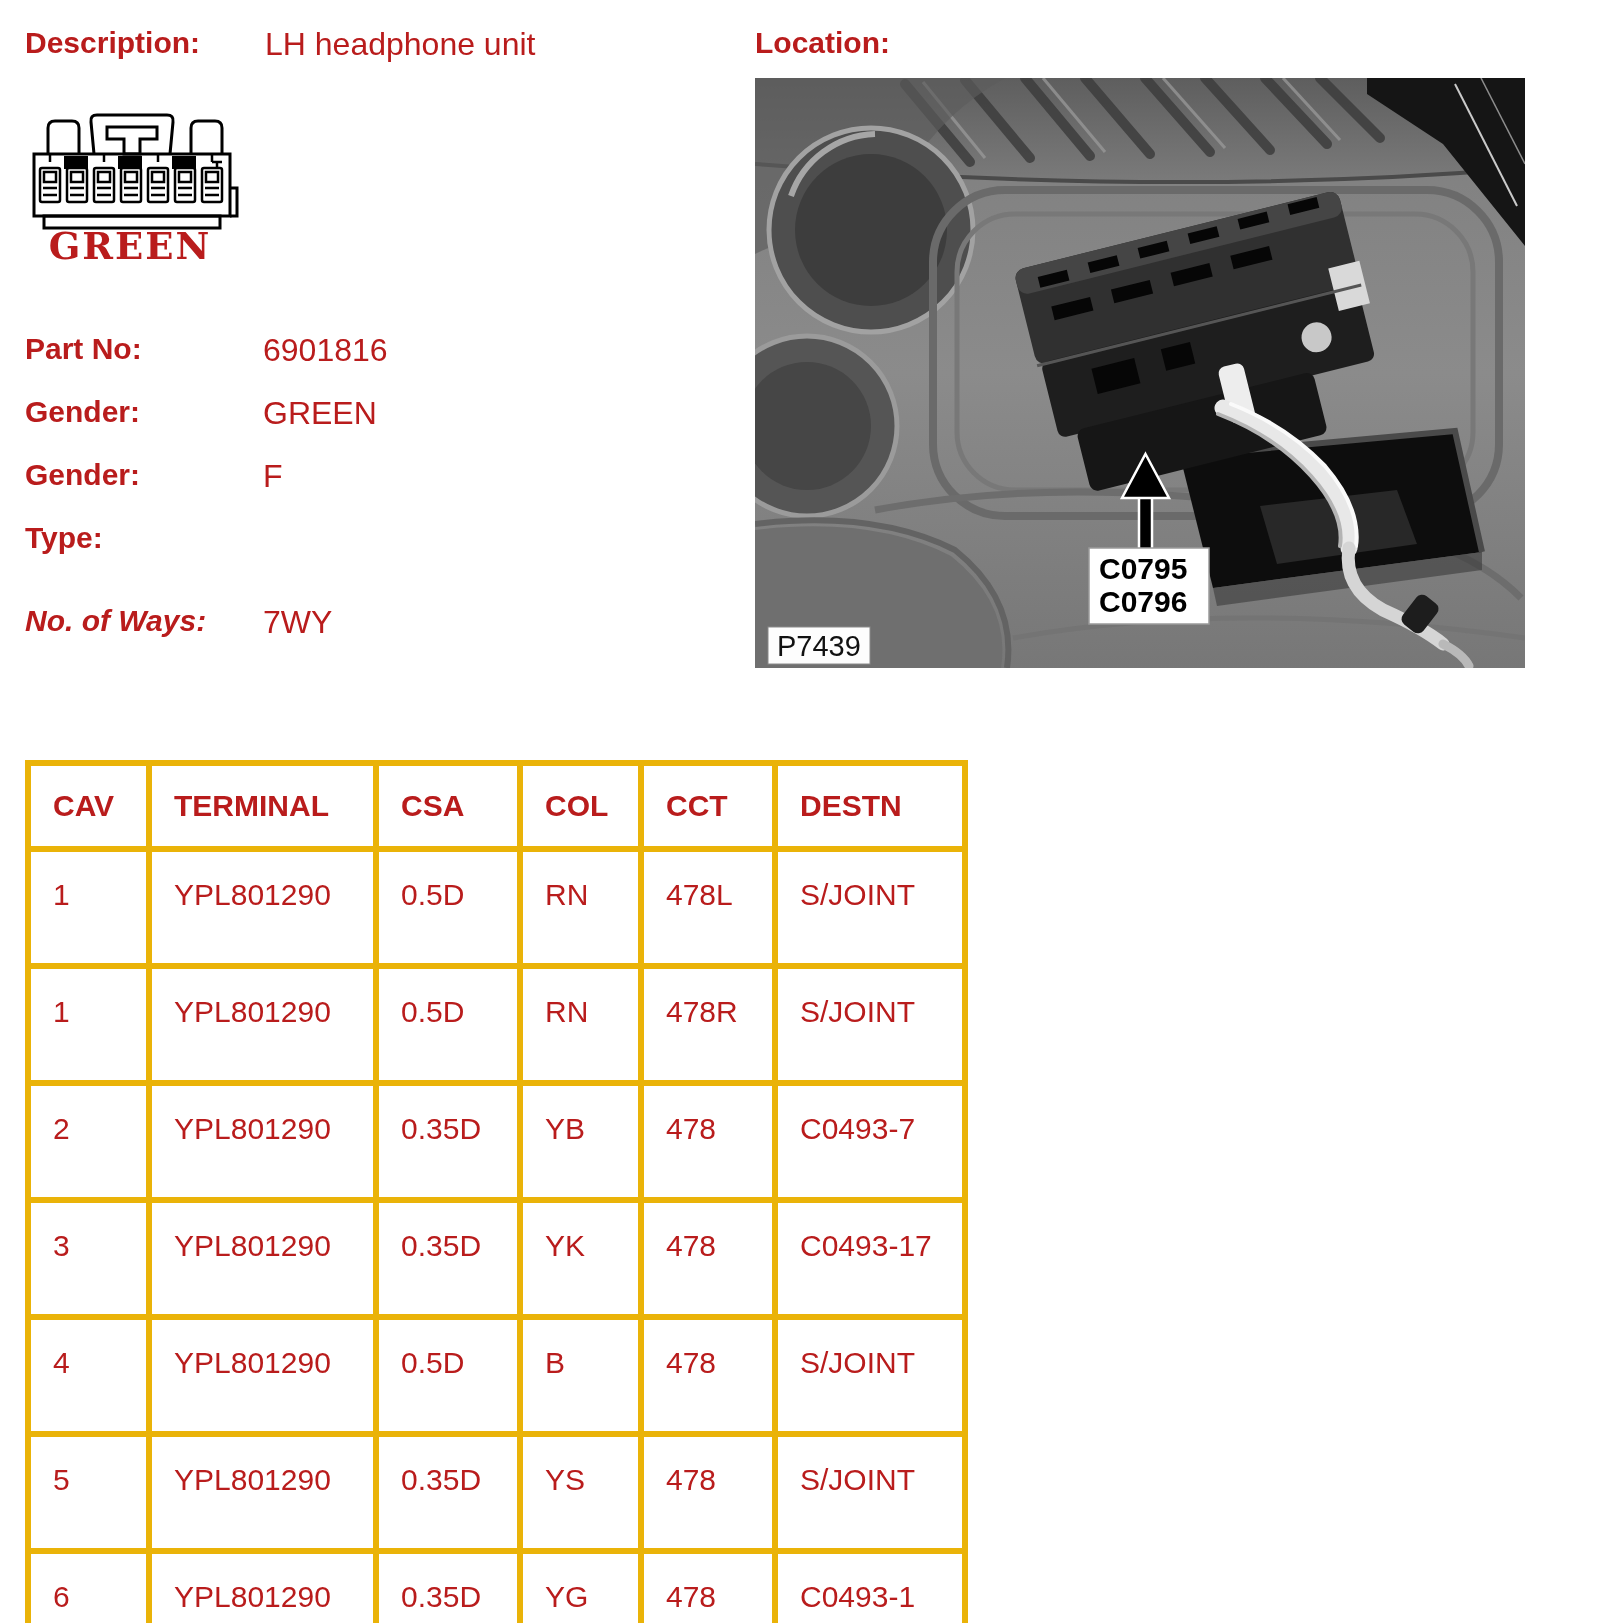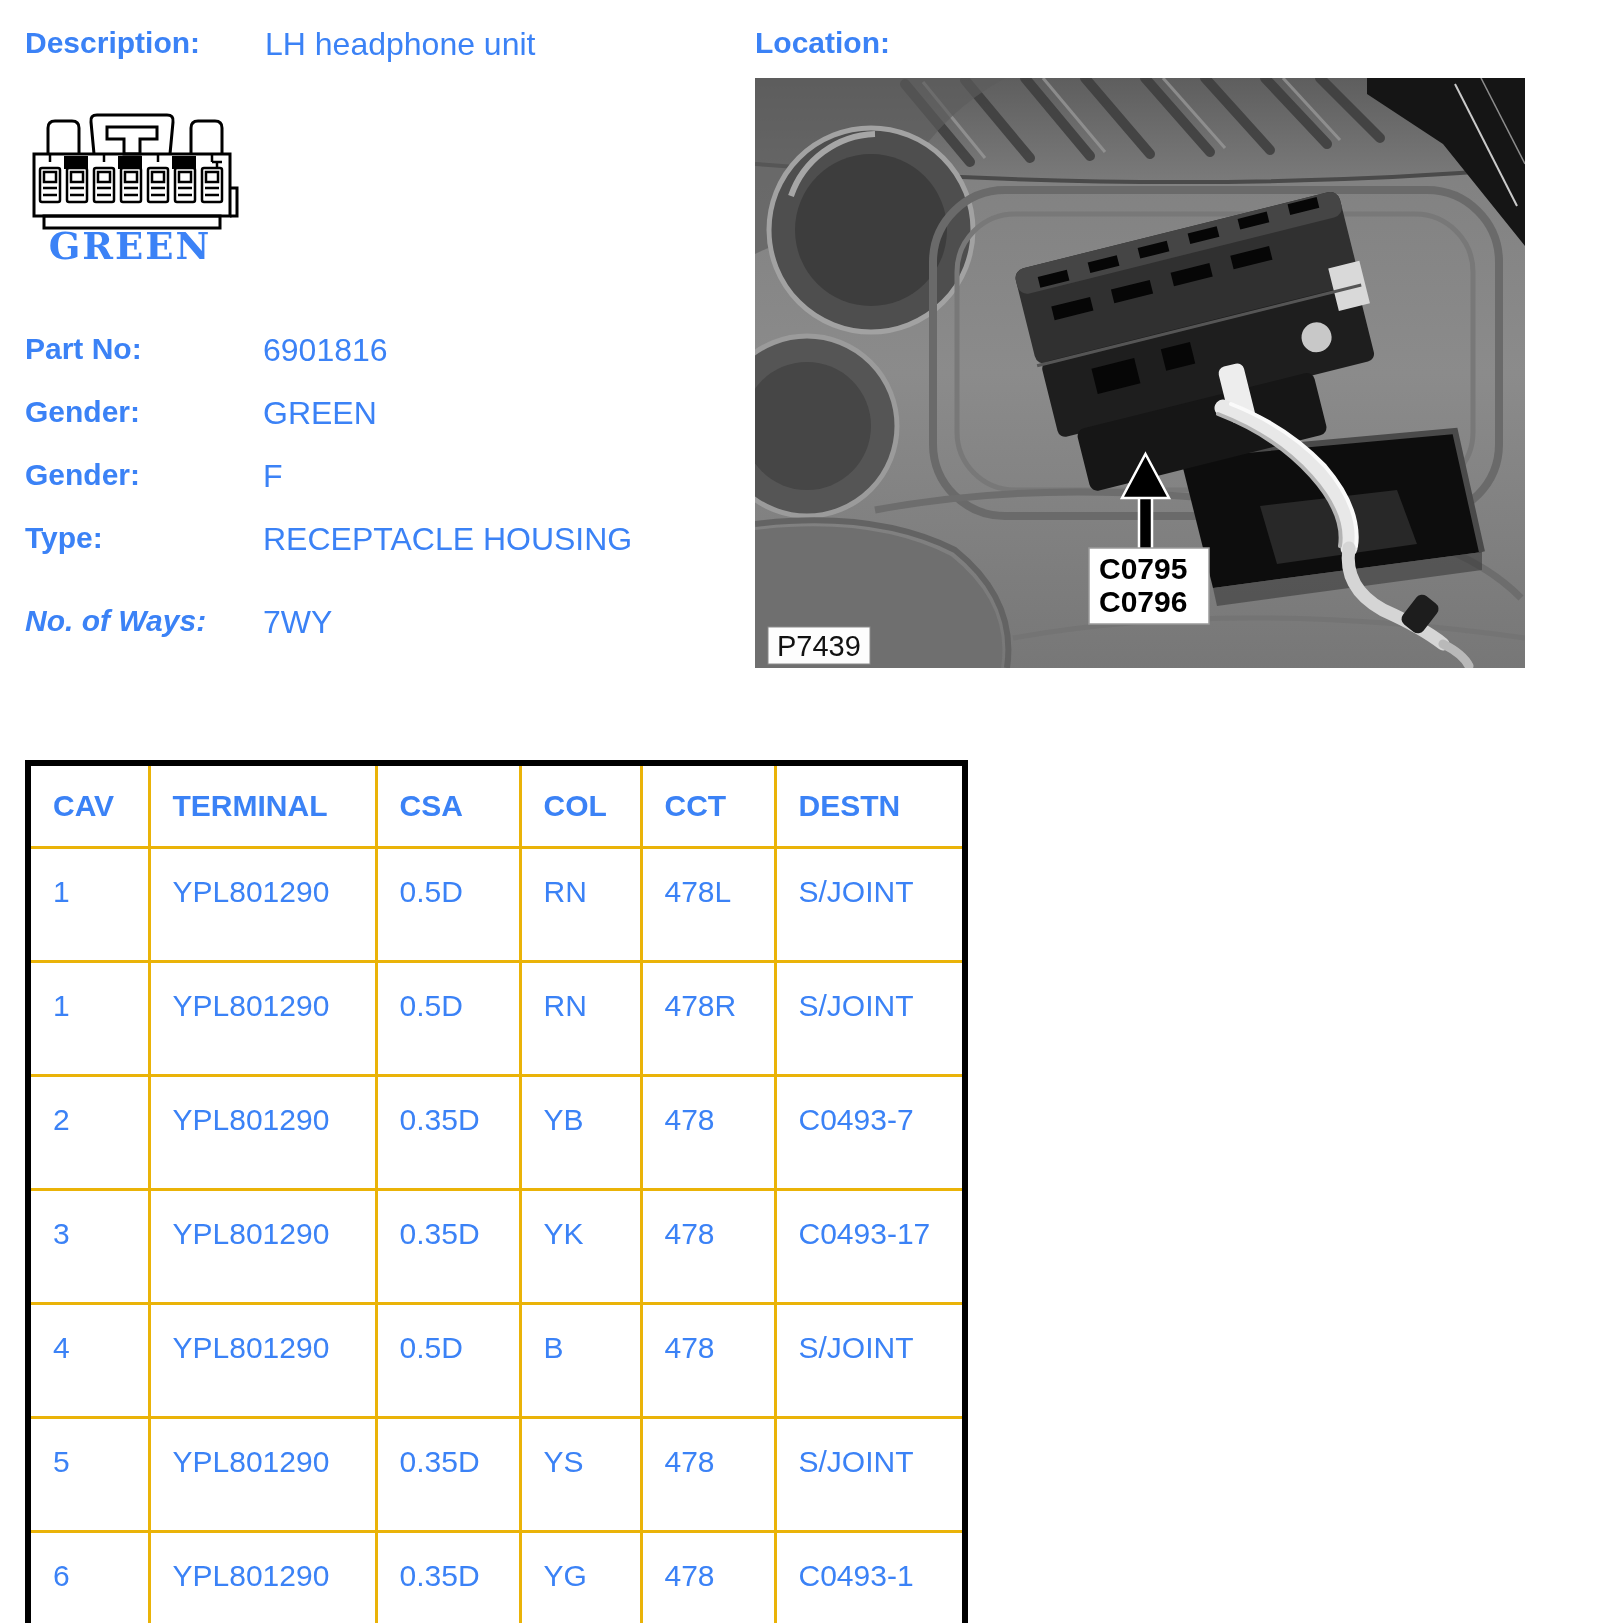--- a/index.html
+++ b/index.html
@@ -1,28 +1,28 @@
 <!DOCTYPE html>
 <html><head>
 <meta charset="utf-8">
 <style>
   html,body{margin:0;padding:0;background:#fff;}
   #page{position:relative;width:1600px;height:1623px;background:#ffffff;overflow:hidden;
-        font-family:"Liberation Sans",sans-serif;color:#3b82f6;}
+        font-family:"Liberation Sans",sans-serif;color:#b91c1c;}
   .lbl{position:absolute;font-size:30px;font-weight:bold;white-space:nowrap;}
   .val{position:absolute;font-size:32px;font-weight:normal;white-space:nowrap;}
   #connector-drawing{position:absolute;left:30px;top:110px;}
   #green-label{position:absolute;left:42px;top:224px;width:176px;text-align:center;
         font-family:"DejaVu Serif",serif;font-weight:bold;font-size:37px;letter-spacing:2px;}
   #photo-wrap{position:absolute;left:755px;top:78px;width:770px;height:590px;}
   #wire-chart-title{position:absolute;left:25px;top:698px;width:937px;text-align:center;
         font-size:30px;font-weight:bold;}
   #wire-table{position:absolute;left:25px;top:760px;border-collapse:collapse;table-layout:fixed;
         width:937px;border:6px solid #000;}
-  #wire-table th,#wire-table td{border:3px solid #eab308;font-size:30px;text-align:left;
+  #wire-table th,#wire-table td{border:6px solid #eab308;font-size:30px;text-align:left;
         padding-left:22px;overflow:hidden;white-space:nowrap;}
   #wire-table th{height:78px;font-weight:bold;vertical-align:middle;}
   #wire-table td{height:84px;vertical-align:middle;padding-bottom:26px;font-weight:normal;}
   svg text{font-family:"Liberation Sans",sans-serif;}
 </style>
 </head>
 <body>
 
 <div id="page">
 
@@ -96,21 +96,20 @@
   </svg>
   <div id="green-label">GREEN</div>
 
   <div class="lbl" style="left:25px;top:332px;">Part No:</div>
   <div class="val" style="left:263px;top:332px;">6901816</div>
   <div class="lbl" style="left:25px;top:395px;">Gender:</div>
   <div class="val" style="left:263px;top:395px;">GREEN</div>
   <div class="lbl" style="left:25px;top:458px;">Gender:</div>
   <div class="val" style="left:263px;top:458px;">F</div>
   <div class="lbl" style="left:25px;top:521px;">Type:</div>
-  <div class="val" style="left:263px;top:521px;">RECEPTACLE HOUSING</div>
   <div class="lbl" style="left:25px;top:604px;font-style:italic;">No. of Ways:</div>
   <div class="val" style="left:263px;top:604px;">7WY</div>
 
   <div id="photo-wrap">
     <svg width="770" height="590" viewBox="0 0 770 590">
       <defs>
         <linearGradient id="gPanel" x1="0" y1="0" x2="0" y2="1">
           <stop offset="0" stop-color="#7d7d7d"></stop>
             <stop offset="0.5" stop-color="#8b8b8b"></stop>
             <stop offset="1" stop-color="#777777"></stop>

